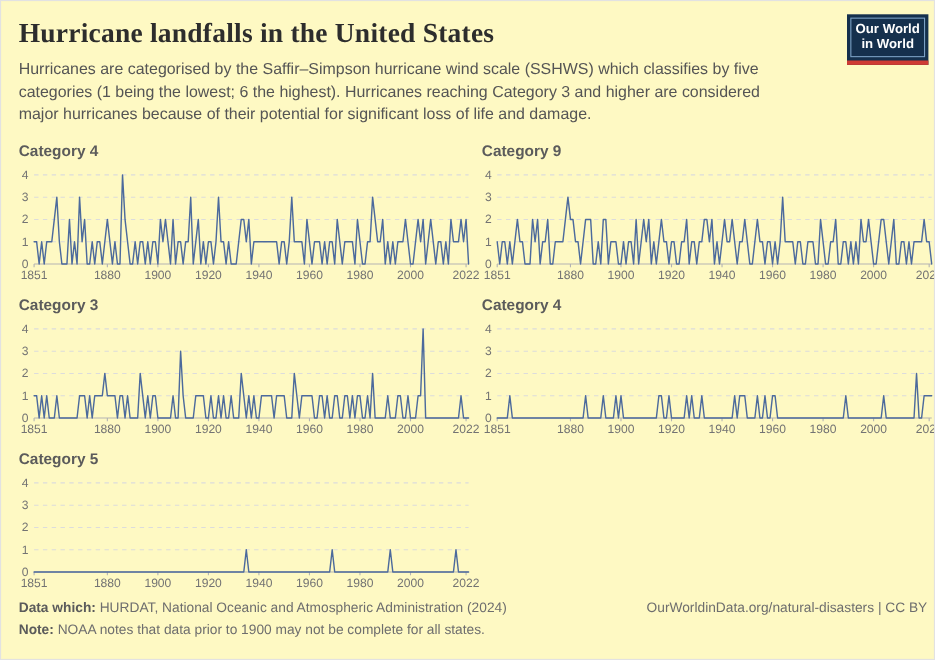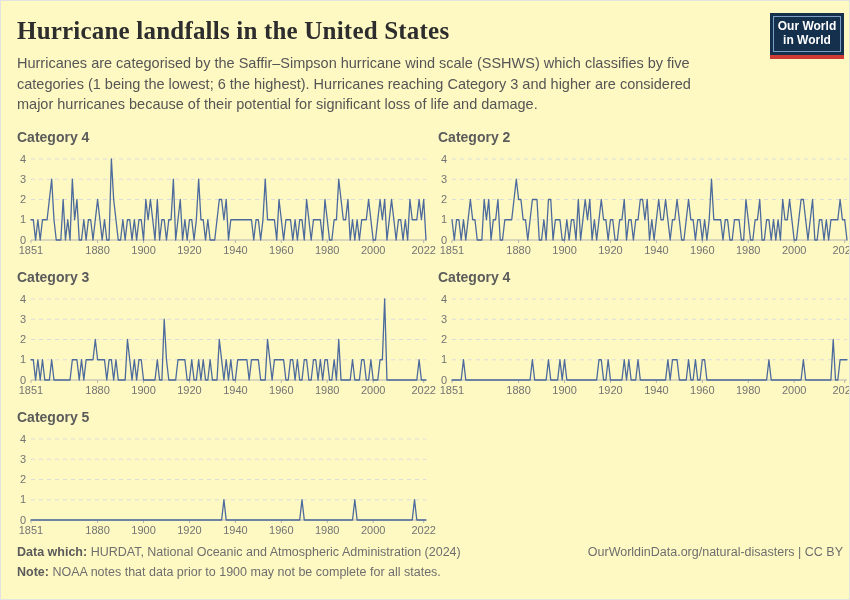--- a/index.html
+++ b/index.html
@@ -69,21 +69,21 @@
           <line class="axis-line" x1="310.25" y1="87" x2="310.25" y2="90"></line>
           <text class="tick-text" x="310.25" y="101" text-anchor="middle">1980</text>
           <line class="axis-line" x1="356.18023255813955" y1="87" x2="356.18023255813955" y2="90"></line>
           <text class="tick-text" x="356.18023255813955" y="101" text-anchor="middle">2000</text>
           <line class="axis-line" x1="406.70348837209303" y1="87" x2="406.70348837209303" y2="90"></line>
           <text class="tick-text" x="406.70348837209303" y="101" text-anchor="middle">2022</text>
           <polyline class="data-line" stroke="#4C6A9C" points="14.00,66.75 16.30,66.75 18.59,87.00 20.89,66.75 23.19,87.00 25.48,66.75 27.78,66.75 30.08,66.75 32.37,46.50 34.67,26.25 36.97,66.75 39.26,87.00 41.56,87.00 43.85,87.00 46.15,46.50 48.45,87.00 50.74,66.75 53.04,87.00 55.34,26.25 57.63,66.75 59.93,46.50 62.23,87.00 64.52,87.00 66.82,66.75 69.12,87.00 71.41,66.75 73.71,66.75 76.01,87.00 78.30,66.75 80.60,46.50 82.90,66.75 85.19,87.00 87.49,66.75 89.78,87.00 92.08,87.00 94.38,6.00 96.67,46.50 98.97,66.75 101.27,87.00 103.56,87.00 105.86,66.75 108.16,87.00 110.45,66.75 112.75,66.75 115.05,87.00 117.34,66.75 119.64,87.00 121.94,66.75 124.23,66.75 126.53,87.00 128.83,46.50 131.12,66.75 133.42,46.50 135.72,66.75 138.01,87.00 140.31,46.50 142.60,87.00 144.90,66.75 147.20,66.75 149.49,87.00 151.79,66.75 154.09,66.75 156.38,26.25 158.68,87.00 160.98,66.75 163.27,46.50 165.57,87.00 167.87,66.75 170.16,87.00 172.46,66.75 174.76,66.75 177.05,87.00 179.35,66.75 181.65,26.25 183.94,66.75 186.24,66.75 188.53,87.00 190.83,66.75 193.13,87.00 195.42,87.00 197.72,87.00 200.02,66.75 202.31,46.50 204.61,46.50 206.91,66.75 209.20,46.50 211.50,87.00 213.80,66.75 216.09,66.75 218.39,66.75 220.69,66.75 222.98,66.75 225.28,66.75 227.58,66.75 229.87,66.75 232.17,66.75 234.47,66.75 236.76,87.00 239.06,66.75 241.35,66.75 243.65,87.00 245.95,66.75 248.24,26.25 250.54,66.75 252.84,66.75 255.13,66.75 257.43,66.75 259.73,87.00 262.02,46.50 264.32,66.75 266.62,87.00 268.91,66.75 271.21,66.75 273.51,66.75 275.80,87.00 278.10,66.75 280.40,87.00 282.69,66.75 284.99,66.75 287.28,87.00 289.58,46.50 291.88,66.75 294.17,87.00 296.47,66.75 298.77,66.75 301.06,66.75 303.36,66.75 305.66,87.00 307.95,46.50 310.25,66.75 312.55,87.00 314.84,87.00 317.14,66.75 319.44,66.75 321.73,26.25 324.03,46.50 326.33,66.75 328.62,66.75 330.92,46.50 333.22,87.00 335.51,66.75 337.81,87.00 340.10,66.75 342.40,87.00 344.70,66.75 346.99,66.75 349.29,66.75 351.59,46.50 353.88,66.75 356.18,87.00 358.48,87.00 360.77,66.75 363.07,46.50 365.37,66.75 367.66,46.50 369.96,87.00 372.26,66.75 374.55,46.50 376.85,66.75 379.15,87.00 381.44,66.75 383.74,66.75 386.03,87.00 388.33,66.75 390.63,87.00 392.92,46.50 395.22,66.75 397.52,66.75 399.81,66.75 402.11,46.50 404.41,66.75 406.70,46.50 409.00,87.00"></polyline>
         </svg>
     </div>
     <div class="chart-block">
-      <h3>Category 2</h3>
+      <h3>Category 9</h3>
       <svg width="412" height="104">
           <line class="grid-line" x1="14" x2="409" y1="66.75" y2="66.75"></line>
           <line class="grid-line" x1="14" x2="409" y1="46.5" y2="46.5"></line>
           <line class="grid-line" x1="14" x2="409" y1="26.25" y2="26.25"></line>
           <line class="grid-line" x1="14" x2="409" y1="6" y2="6"></line>
           <line class="axis-line" x1="14" x2="409" y1="87" y2="87"></line>
           <text class="tick-text" x="9" y="90.5" text-anchor="end">0</text>
           <text class="tick-text" x="9" y="70.25" text-anchor="end">1</text>
           <text class="tick-text" x="9" y="50" text-anchor="end">2</text>
           <text class="tick-text" x="9" y="29.75" text-anchor="end">3</text>

